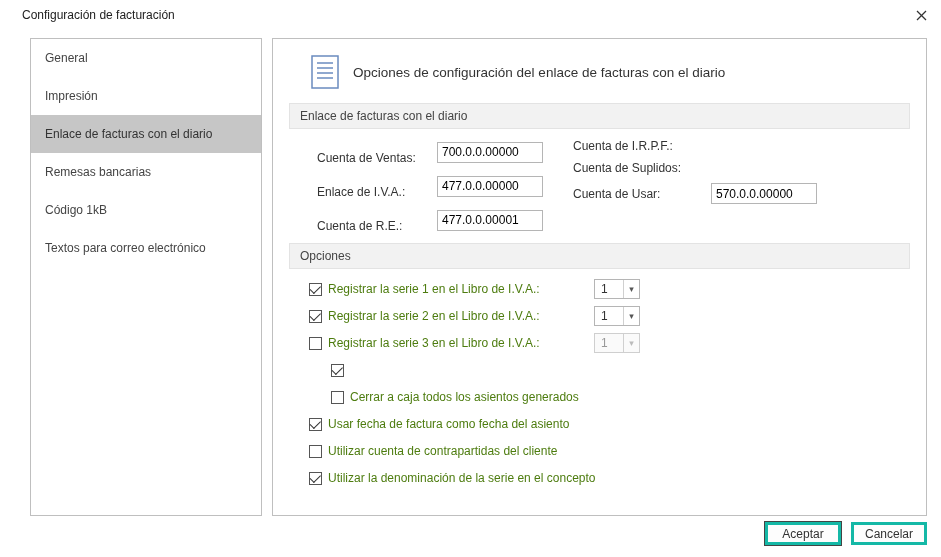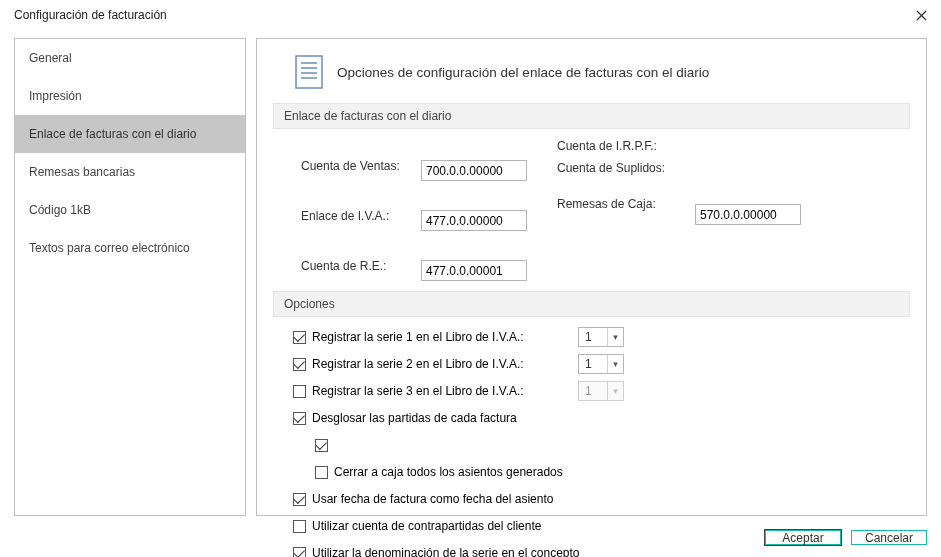--- a/index.html
+++ b/index.html
@@ -12,29 +12,30 @@
     width: 941px;
     height: 557px;
     overflow: hidden;
   }
   .titlebar {
     display: flex;
     align-items: center;
     justify-content: space-between;
     padding: 6px 10px 6px 14px;
     height: 30px;
+    margin-left: 8px;
   }
   .titlebar .title { font-size: 12px; color: #222; }
   .close-btn {
     width: 20px; height: 20px; display: flex; align-items: center; justify-content: center;
     font-size: 14px; color: #333; cursor: pointer;
   }
   .dialog-body {
     display: flex;
-    padding: 8px 14px 0 14px;
+    padding: 8px 14px 0 30px;
     gap: 10px;
   }
   .sidebar {
     width: 232px;
     border: 1px solid #bfbfbf;
     background: #fff;
     height: 478px;
   }
   .side-item {
     padding: 12px 14px;
@@ -81,21 +82,20 @@
   .acc-row { display: flex; align-items: center; gap: 8px; }
   .acc-label { width: 112px; font-size: 12px; color: #333; margin-top: 12px; }
   .acc-label-r { width: 130px; font-size: 12px; color: #333; }
   .acc-input {
     width: 106px;
     height: 21px;
     border: 1px solid #b5b5b5;
     font-size: 12px;
     padding: 1px 4px;
     background: #fff;
-    margin-top: 21px;
   }
   .options-list {
     padding: 0 0 0 20px;
     display: flex;
     flex-direction: column;
     gap: 7px;
   }
   .opt-row {
     display: flex;
     align-items: center;
@@ -107,38 +107,38 @@
     width: 13px; height: 13px; border: 1px solid #555; display: inline-flex;
     align-items: center; justify-content: center; background: #fff; flex-shrink: 0;
   }
   .chk.checked::after {
     content: "";
     width: 9px; height: 5px;
     border-left: 1.6px solid #333;
     border-bottom: 1.6px solid #333;
     transform: rotate(-45deg) translate(0px,-1px);
   }
-  .opt-label { font-size: 12px; color: #000000; }
+  .opt-label { font-size: 12px; color: #4d7c0f; }
   .mini-select {
     width: 46px; height: 20px;
     border: 1px solid #b5b5b5;
     display: inline-flex; align-items: center; justify-content: space-between;
     padding: 0 0 0 6px; font-size: 12px; background: #fff;
     margin-left: 12px;
   }
   .mini-select.disabled { color: #999; border-color: #cfcfcf; background: #fafafa; }
   .mini-select .arrow {
     width: 16px; height: 100%; border-left: 1px solid #d0d0d0;
     display: flex; align-items: center; justify-content: center; font-size: 9px; color: #555;
   }
   .mini-select.disabled .arrow { color: #bbb; }
   .btn {
     min-width: 76px;
-    height: 15px;
-    border: 1px solid #14b8a6;
+    height: 23px;
+    border: 3px solid #14b8a6;
     background: #fdfdfd;
     font-size: 12px;
     display: flex;
     align-items: center;
     justify-content: center;
     cursor: pointer;
   }
   .btn.default {
     box-shadow: 0 0 0 1px #444;
   }
@@ -205,21 +205,21 @@
         </div>
       </div>
       <div class="acc-col">
         <div class="acc-row">
           <span class="acc-label-r">Cuenta de I.R.P.F.:</span>
         </div>
         <div class="acc-row">
           <span class="acc-label-r">Cuenta de Suplidos:</span>
         </div>
         <div class="acc-row">
-          <span class="acc-label-r">Remesas de Caja:</span>
+          <span class="acc-label-r">Cuenta de Usar:</span>
           <input class="acc-input" value="570.0.0.00000" style="">
         </div>
       </div>
     </div>
 
     <div class="group-header">Opciones</div>
 
     <div class="options-list">
 
       <div class="opt-row">
@@ -242,24 +242,20 @@
 
       <div class="opt-row">
         <span class="chk"></span>
         <span class="opt-label" style="width:248px">Registrar la serie 3 en el Libro de I.V.A.:</span>
         <span class="mini-select disabled">
           <span>1</span>
           <span class="arrow">▾</span>
         </span>
       </div>
 
-      <div class="opt-row">
-        <span class="chk checked"></span>
-        <span class="opt-label">Desglosar las partidas de cada factura</span>
-      </div>
 
       <div class="opt-row indent1">
         <span class="chk checked"></span>
       </div>
 
       <div class="opt-row indent1">
         <span class="chk"></span>
         <span class="opt-label">Cerrar a caja todos los asientos generados</span>
       </div>
 

